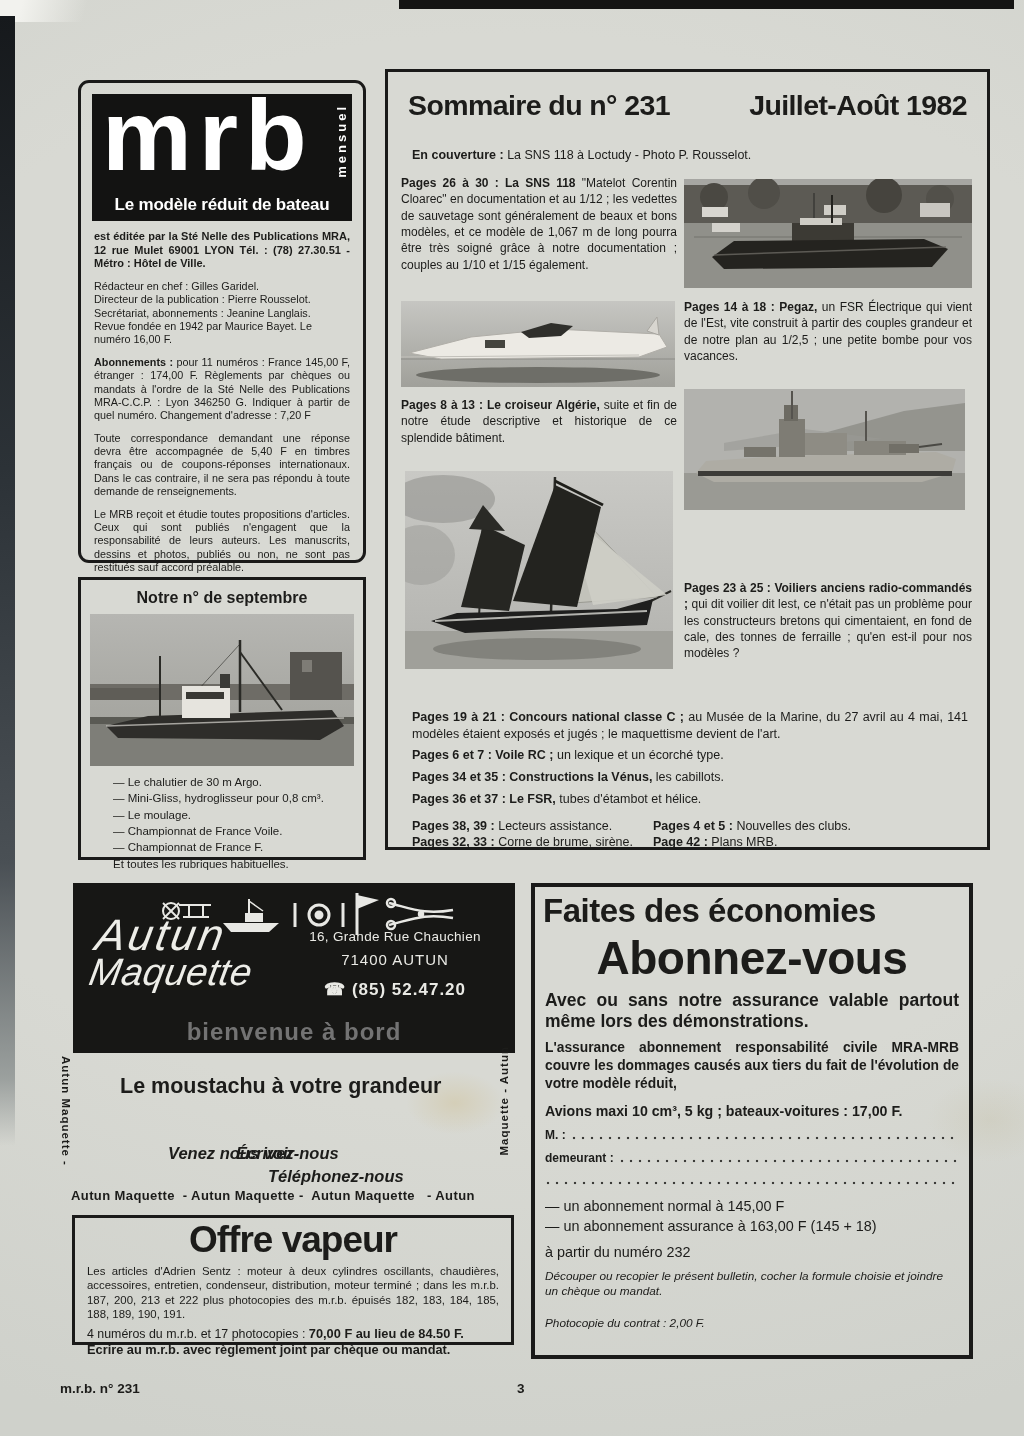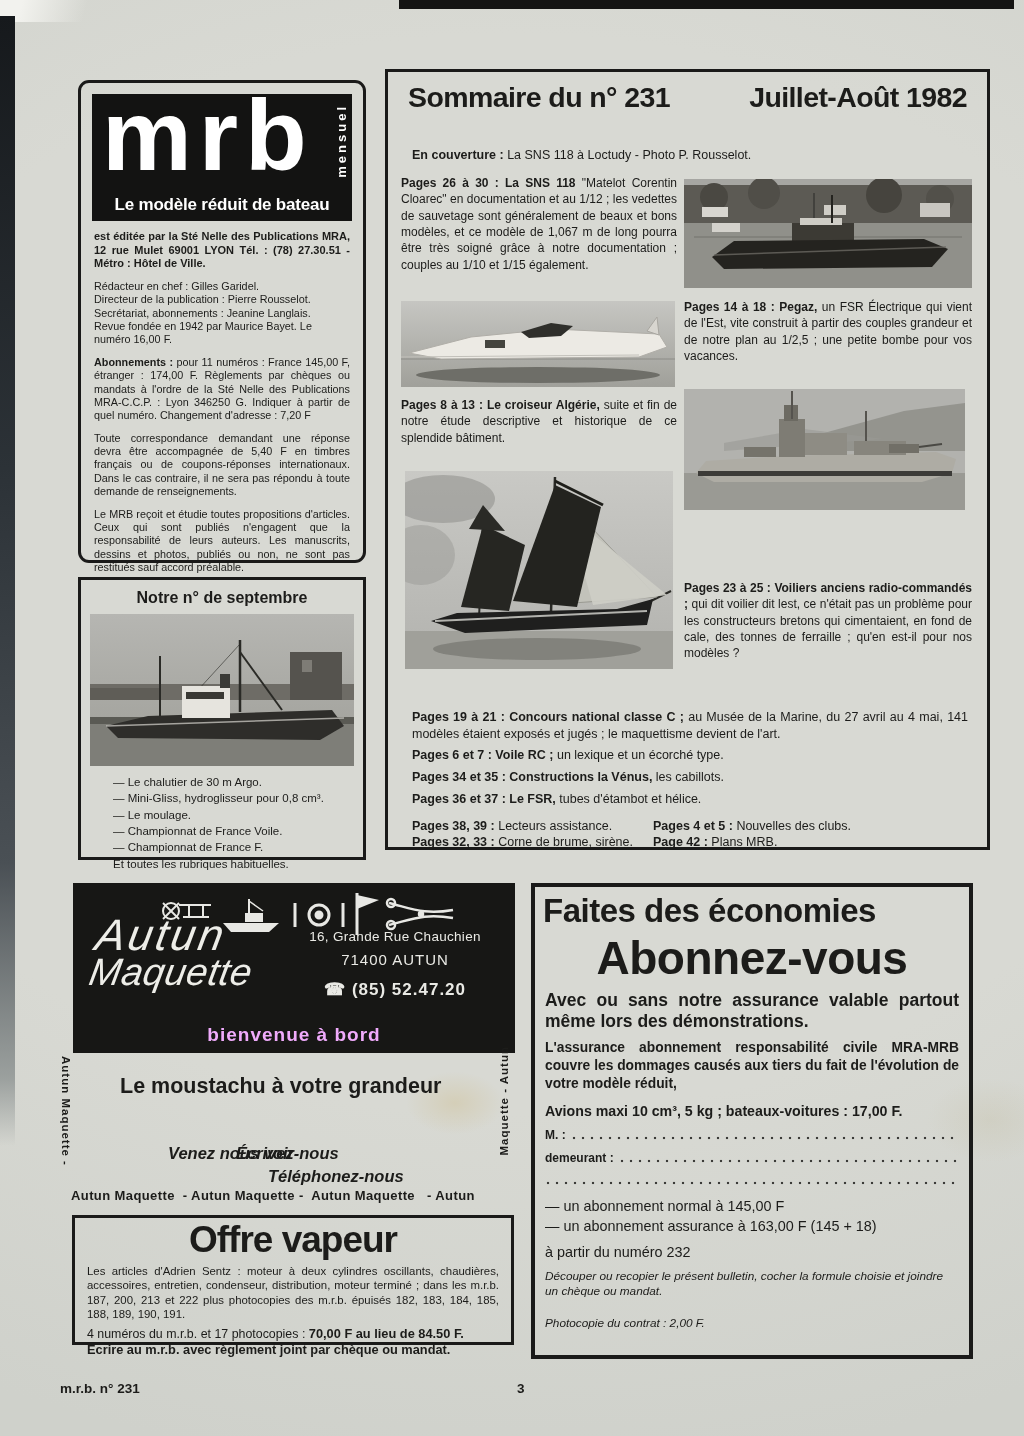--- a/index.html
+++ b/index.html
@@ -38,21 +38,21 @@
 
   
   .sept { left:78px; top:577px; width:288px; height:283px; }
   .sept h3 { margin-top:9px; text-align:center; font-size:16px; font-weight:bold; }
   .sept-photo { position:absolute; left:9px; top:34px; width:264px; height:152px; }
   .sept-list { position:absolute; left:32px; top:194px; width:240px; font-size:11.5px; line-height:1.42; }
   .sept-list div { padding-left:18px; text-indent:-18px; }
 
   
   .som { left:385px; top:69px; width:605px; height:781px; }
-  .som-head { position:absolute; left:20px; right:20px; top:9px; display:flex; justify-content:space-between;
+  .som-head { position:absolute; left:20px; right:20px; top:17px; display:flex; justify-content:space-between;
     font-size:28.5px; font-weight:bold; letter-spacing:-0.6px; white-space:nowrap; }
   .cover { position:absolute; left:24px; top:76px; font-size:12.5px; }
   .si { position:absolute; font-size:12px; line-height:1.36; text-align:justify; }
   .si .lead, .cover .lead { font-weight:bold; }
   .photo { position:absolute; }
   .photo svg { display:block; width:100%; height:100%; }
   .p-sns   { left:13px;  top:103px; width:276px; }
   .ph-speed{ left:13px;  top:229px; width:274px; height:86px; }
   .p-alg   { left:13px;  top:325px; width:276px; }
   .ph-sail { left:17px;  top:399px; width:268px; height:198px; }
@@ -74,22 +74,22 @@
   
   .autun-black { position:absolute; left:73px; top:883px; width:442px; height:170px; background:#171715; }
   .a-icons { position:absolute; left:86px; top:6px; width:300px; height:48px; }
   .a-logo { position:absolute; left:20px; top:34px; color:#ededE8; font-style:italic; transform:skewX(-10deg); }
   .a-logo .l1 { font-size:44px; line-height:0.82; letter-spacing:3px; }
   .a-logo .l2 { font-size:38px; line-height:1; letter-spacing:0.5px; }
   .a-addr { position:absolute; left:208px; top:46px; width:228px; text-align:center; color:#eaeae5; }
   .a-addr .ad1 { font-size:13.5px; letter-spacing:0.3px; }
   .a-addr .ad2 { font-size:15px; margin-top:7px; letter-spacing:1px; }
   .a-addr .ph  { font-size:17px; margin-top:11px; font-weight:bold; letter-spacing:1px; }
-  .a-welcome { position:absolute; left:0; right:0; bottom:7px; text-align:center; color:#f0abfc;
-    font-weight:bold; font-size:19px; letter-spacing:1px; }
+  .a-welcome { position:absolute; left:0; right:0; bottom:7px; text-align:center; color:#737373;
+    font-weight:bold; font-size:24px; letter-spacing:1px; }
   .vside { position:absolute; font-weight:bold; font-size:11.5px; letter-spacing:1px; writing-mode:vertical-rl; }
   .vside.vl { left:60px; top:1056px; }
   .vside.vr { left:498px; top:1046px; transform:rotate(180deg); }
   .moustachu { position:absolute; left:120px; top:1074px; font-size:21.5px; font-weight:bold; }
   .hand { position:absolute; font-weight:bold; font-style:italic; font-size:16.5px; }
   .h1 { left:168px; top:1120px;margin-top:24px; } .h2 { left:236px; top:1144px; } .h3 { left:268px; top:1167px; }
   .a-strip { position:absolute; left:71px; top:1188px; font-weight:bold; font-size:13px;
     white-space:pre; letter-spacing:0.4px; }
 
   

